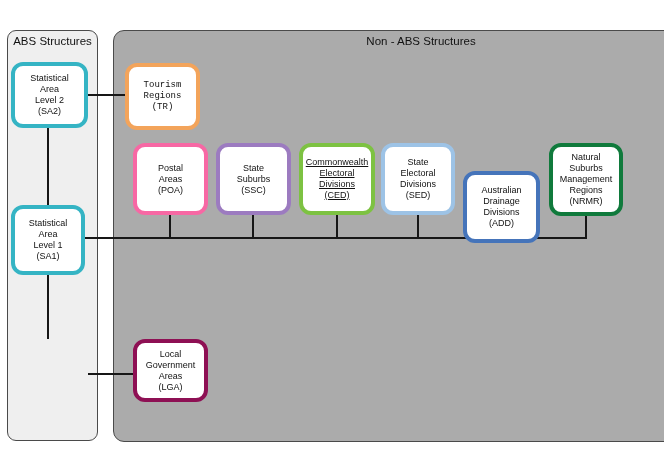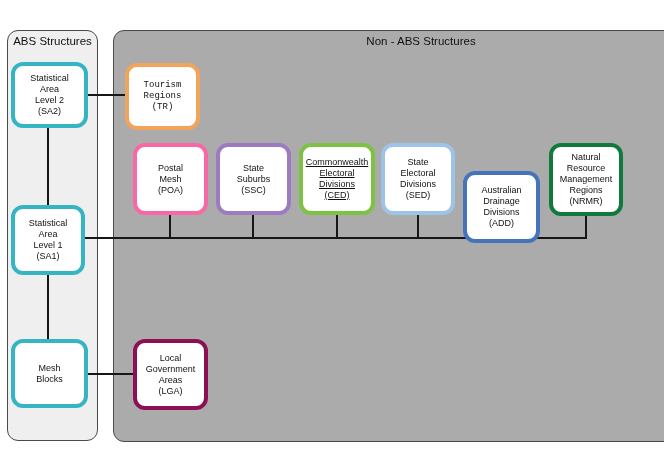--- a/index.html
+++ b/index.html
@@ -53,40 +53,40 @@
   .n-sa2  { left: 11px;  top: 62px;  width: 77px; height: 66px; }
   .n-sa1  { left: 11px;  top: 205px; width: 74px; height: 70px; }
   .n-mesh { left: 11px;  top: 339px; width: 77px; height: 69px; }
   .n-tr   { left: 125px; top: 63px;  width: 75px; height: 67px; font-family: Liberation Mono, monospace; }
   .n-poa  { left: 133px; top: 143px; width: 75px; height: 72px; }
   .n-ssc  { left: 216px; top: 143px; width: 75px; height: 72px; }
   .n-ced  { left: 299px; top: 143px; width: 76px; height: 72px; text-decoration: underline; }
   .n-sed  { left: 381px; top: 143px; width: 74px; height: 72px; }
   .n-add  { left: 463px; top: 143px; width: 77px; height: 72px; margin-top: 28px; }
   .n-nrmr { left: 549px; top: 143px; width: 74px; height: 73px; }
-  .n-lga  { left: 133px; top: 339px; width: 75px; height: 71px; }
+  .n-lga  { left: 133px; top: 339px; width: 75px; height: 63px; }
   
   .c-sa2-tr   { left: 88px;  top: 94px;  width: 45px;  height: 2px; }
   .c-sa2-sa1  { left: 47px;  top: 128px; width: 2px;   height: 77px; }
   .c-sa1-mesh { left: 47px;  top: 275px; width: 2px;   height: 64px; }
   .c-mesh-lga { left: 88px;  top: 373px; width: 45px;  height: 2px; }
   .c-bus      { left: 85px;  top: 237px; width: 502px; height: 2px; }
   .c-stub-poa  { left: 169px; top: 215px; width: 2px; height: 22px; }
   .c-stub-ssc  { left: 252px; top: 215px; width: 2px; height: 22px; }
   .c-stub-ced  { left: 336px; top: 215px; width: 2px; height: 22px; }
   .c-stub-sed  { left: 417px; top: 215px; width: 2px; height: 22px; }
   .c-stub-add  { left: 500px; top: 215px; width: 2px; height: 22px; }
   .c-stub-nrmr { left: 585px; top: 216px; width: 2px; height: 21px; }
 </style>
 </head>
 <body>
 
 <div class="scene">
 
-  <div class="panel panel-abs" style="background-color: rgb(239, 239, 239);">
+  <div class="panel panel-abs" style="background-color: rgb(239, 239, 239); border-radius: 9px;">
     <div class="panel-title">ABS Structures</div>
   </div>
 
   <div class="panel panel-nonabs" style="background-color: rgb(171, 171, 171);">
     <div class="panel-title">Non - ABS Structures</div>
   </div>
 
   <div class="connector c-sa2-tr"></div>
   <div class="connector c-sa2-sa1"></div>
   <div class="connector c-sa1-mesh"></div>
@@ -100,46 +100,44 @@
   <div class="connector c-stub-nrmr"></div>
 
   <div class="node n-sa2" style="border-color: rgb(53, 180, 196);">Statistical
 Area
 Level 2
 (SA2)</div>
   <div class="node n-sa1" style="border-color: rgb(53, 180, 196);">Statistical
 Area
 Level 1
 (SA1)</div>
-  <div class="node n-mesh" style="border-color: rgb(53, 180, 196);">Mesh
-Blocks</div>
 
   <div class="node n-tr" style="border-color: rgb(243, 164, 91);">Tourism
 Regions
 (TR)</div>
   <div class="node n-poa" style="border-color: rgb(247, 104, 164);">Postal
-Mesh
+Areas
 (POA)</div>
   <div class="node n-ssc" style="border-color: rgb(156, 123, 192);">State
 Suburbs
 (SSC)</div>
   <div class="node n-ced" style="border-color: rgb(125, 194, 66);">Commonwealth
 Electoral
 Divisions
 (CED)</div>
   <div class="node n-sed" style="border-color: rgb(157, 195, 230);">State
 Electoral
 Divisions
 (SED)</div>
   <div class="node n-add" style="border-color: rgb(69, 116, 186);">Australian
 Drainage
 Divisions
 (ADD)</div>
   <div class="node n-nrmr" style="border-color: rgb(16, 122, 60);">Natural
-Resource
+Suburbs
 Management
 Regions
 (NRMR)</div>
   <div class="node n-lga" style="border-color: rgb(142, 16, 84);">Local
 Government
 Areas
 (LGA)</div>
 
 </div>
 

